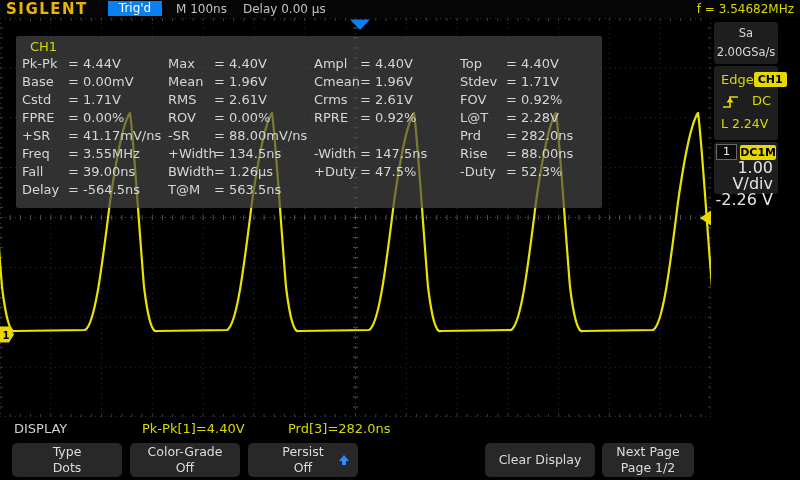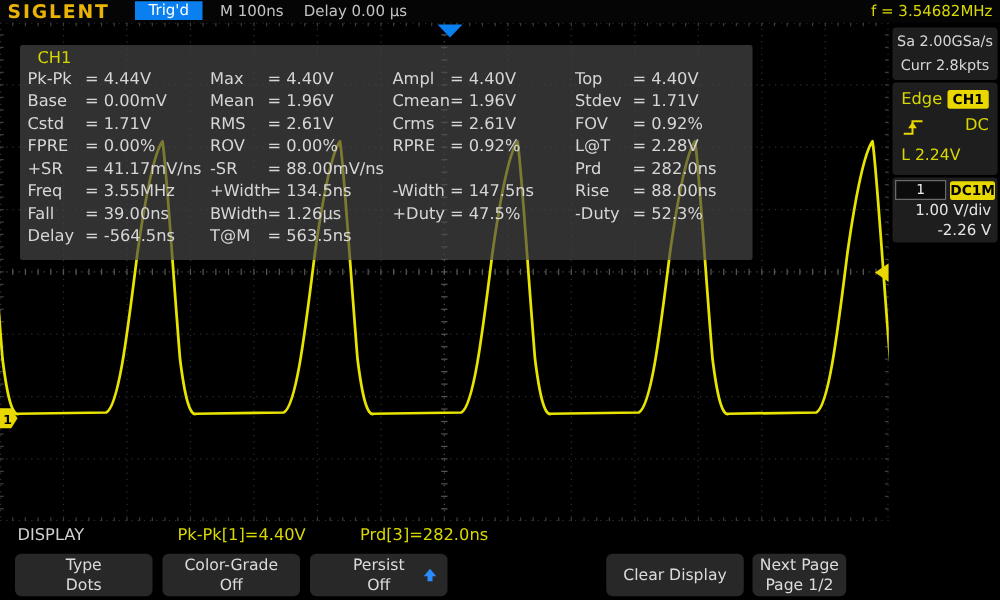--- a/index.html
+++ b/index.html
@@ -23,49 +23,49 @@
   
   .meas-panel{position:absolute;left:16px;top:18px;width:586px;height:172px;
               background:rgba(72,72,72,0.68);border-radius:2px;z-index:3;}
   .meas-ch{color:#d8d800;font-size:13px;padding:3px 0 1px 14px;height:16px;}
   .meas-grid{display:grid;grid-template-columns:repeat(4,146px);padding-left:6px;}
   .mcell{height:18px;font-size:13px;color:#d6d6d6;display:flex;overflow:visible;white-space:nowrap;}
   .mname{width:46px;flex:none;}
   .markers{z-index:4;}
   
   .sidebar{position:absolute;left:712px;top:18px;width:88px;height:399px;}
-  .sb-box{position:absolute;left:2px;width:84px;background:#1e1e1e;border-radius:3px;}
+  .sb-box{position:absolute;left:2px;width:64px;background:#1e1e1e;border-radius:3px;}
   .sb-acq{top:4px;height:40px;color:#d8d8d8;font-size:11.5px;line-height:19px;text-align:center;padding-top:2px;}
   .sb-trig{top:48px;height:74px;}
   .trow{display:flex;justify-content:space-between;align-items:flex-start;padding:0 7px;}
   .trow1{padding-top:6px;}
   .trow2{margin-top:6px;}
   .ylbl{color:#d8d800;font-size:13px;}
   .ch1badge{background:#e8d800;color:#000;font-size:11px;font-weight:bold;padding:1px 4px;border-radius:2px;}
   .trig-lvl{color:#d8d800;font-size:12.5px;padding:7px 0 0 7px;}
   .sb-ch{top:124px;height:52px;}
   .chrow1{display:flex;align-items:center;padding:2px 2px 0 2px;}
   .ch-num{width:40px;height:14px;background:#0c0c0c;border:1px solid #6a6a6a;color:#eee;font-size:11px;
           text-align:center;line-height:14px;}
   .ch-coup{width:36px;height:15px;background:#e8d800;color:#000;font-size:11px;font-weight:bold;
            text-align:center;line-height:15px;border-radius:2px;margin-left:3px;}
-  .ch-val{font-size:12px;color:#e4e4e4;text-align:right;padding-right:5px;line-height:16px;}
+  .ch-val{font-size:16px;color:#e4e4e4;text-align:right;padding-right:5px;line-height:16px;}
   
   .statusbar{position:absolute;left:0;top:418px;width:800px;height:24px;}
   .st{position:absolute;top:3px;font-size:13px;}
   .st-menu{left:14px;color:#d0d0d0;}
   .st-m1{left:142px;color:#d8d800;}
   .st-m2{left:288px;color:#d8d800;}
   
   .menubar{position:absolute;left:0;top:442px;width:800px;height:38px;}
   .skey{position:absolute;top:1px;height:34px;background:#282828;border-radius:5px;color:#dcdcdc;
         font-size:12.5px;line-height:16px;display:flex;flex-direction:column;justify-content:center;
         align-items:center;cursor:default;}
   .sk1{left:12px;width:110px;} .sk2{left:130px;width:110px;} .sk3{left:248px;width:110px;}
-  .sk4{left:485px;width:110px;} .sk5{left:602px;width:75px;}
+  .sk4{left:485px;width:110px;} .sk5{left:602px;width:92px;}
   .sk-arrow{position:absolute;right:8px;top:11px;}
 </style>
 </head>
 <body>
 
 <div class="scope">
 
   <div class="topbar">
     <span class="brand">SIGLENT</span>
     <span class="trigd">Trig'd</span>

